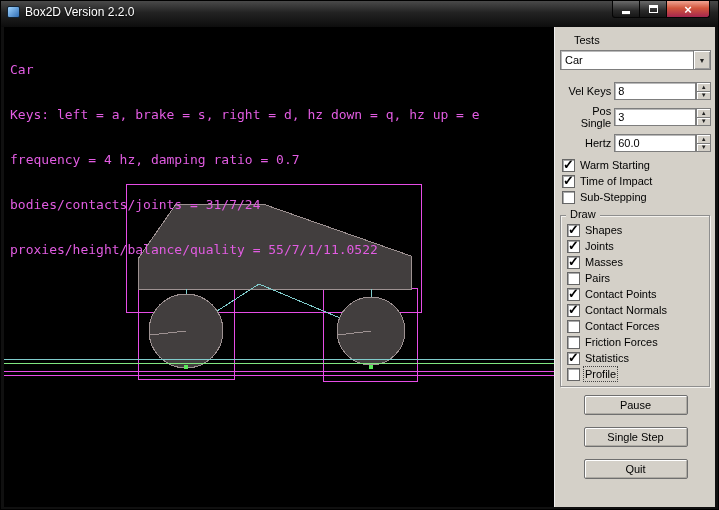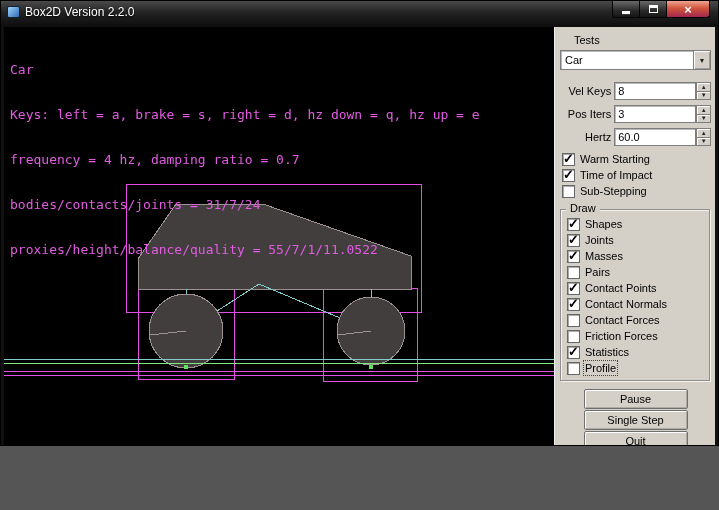--- a/index.html
+++ b/index.html
@@ -1,18 +1,18 @@
 <!DOCTYPE html>
 <html style="--debug-text: #e25ce2; --aabb: #e64de6; --shape-fill: #423e3e; --shape-stroke: #9e9292; --joint: #80cccc; --ground: #80e680; --contact: #59e659;"><head>
 <meta charset="utf-8">
 <style>
   * { margin:0; padding:0; box-sizing:border-box; }
   html,body { width:719px; height:510px; font-family:"Liberation Sans",sans-serif; background:#555; }
 
-  .window { width:719px; height:446px; background:#101010; border:1px solid #000; position:relative; overflow:hidden; }
+  .window { width:719px; height:510px; background:#101010; border:1px solid #000; position:relative; overflow:hidden; }
 
   
   .titlebar { height:26px; display:flex; align-items:flex-start; background:linear-gradient(#4a4a4a,#222 45%,#0d0d0d); }
   .titlebar-inner { display:flex; align-items:center; gap:5px; padding:4px 0 0 6px; flex:1; }
   .app-icon { width:13px; height:12px; background:linear-gradient(135deg,#9fd4ff,#2f6db5); border:1px solid #123; border-radius:2px; }
   .title { color:#fff; font-size:12px; text-shadow:0 1px 2px #000; white-space:nowrap; }
   .win-buttons { display:flex; margin-right:8px; }
   .win-btn { height:17px; display:flex; align-items:center; justify-content:center; background:linear-gradient(#6a6a6a,#2a2a2a 60%,#161616); border:1px solid #050505; border-top:none; color:#fff; cursor:default; }
   .win-btn.min { width:28px; border-radius:0 0 0 3px; }
   .win-btn.max { width:26px; border-left:none; border-right:none; }
@@ -44,21 +44,21 @@
 
   .cb-row { display:flex; align-items:center; height:16px; margin-left:2px; }
   .cb-box { width:13px; height:13px; background:#fff; border:1px solid #666; box-shadow:inset 1px 1px 0 #aaa; margin-right:5px; position:relative; flex:0 0 13px; }
   .cb-mark { display:none; position:absolute; left:0px; top:-3px; font-size:13px; font-weight:bold; color:#000; }
   .cb-row.on .cb-mark { display:block; }
   .cb-row.focused .cb-label { outline:1px dotted #444; outline-offset:1px; }
 
   .groupbox { border:1px solid #8e8e8e; box-shadow:inset 1px 1px 0 #f4f2ee, 1px 1px 0 #f4f2ee; margin:10px 1px 8px 0; padding:6px 2px 4px 4px; position:relative; }
   .groupbox-title { position:absolute; top:-8px; left:5px; background:#d4d0c8; padding:0 4px; }
 
-  .btn-col { display:flex; flex-direction:column; align-items:center; gap:1px; margin-top:0; }
+  .btn-col { display:flex; flex-direction:column; align-items:center; gap:12px; margin-top:0; }
   .glui-btn { width:104px; height:20px; font-family:"Liberation Sans",sans-serif; font-size:11px; color:#000; background:#d4d0c8; border:1px solid #6f6f6f; border-radius:2px; box-shadow:inset 1px 1px 0 #fff, inset -1px -1px 0 #aeaba4; }
 </style>
 </head>
 <body>
 
 <div class="window">
 
   <div class="titlebar">
     <div class="titlebar-inner">
       <div class="app-icon"></div>
@@ -133,21 +133,21 @@
           <div class="spin-btn up">
               <span>▲</span>
             </div>
           <div class="spin-btn">
               <span>▼</span>
             </div>
         </div>
       </div>
 
       <div class="spin-row">
-        <div class="spin-label">Pos Iters</div>
+        <div class="spin-label">Pos Single</div>
         <input class="spin-input" value="3" style="">
         <div class="spin-btns">
           <div class="spin-btn up">
               <span>▲</span>
             </div>
           <div class="spin-btn">
               <span>▼</span>
             </div>
         </div>
       </div>

